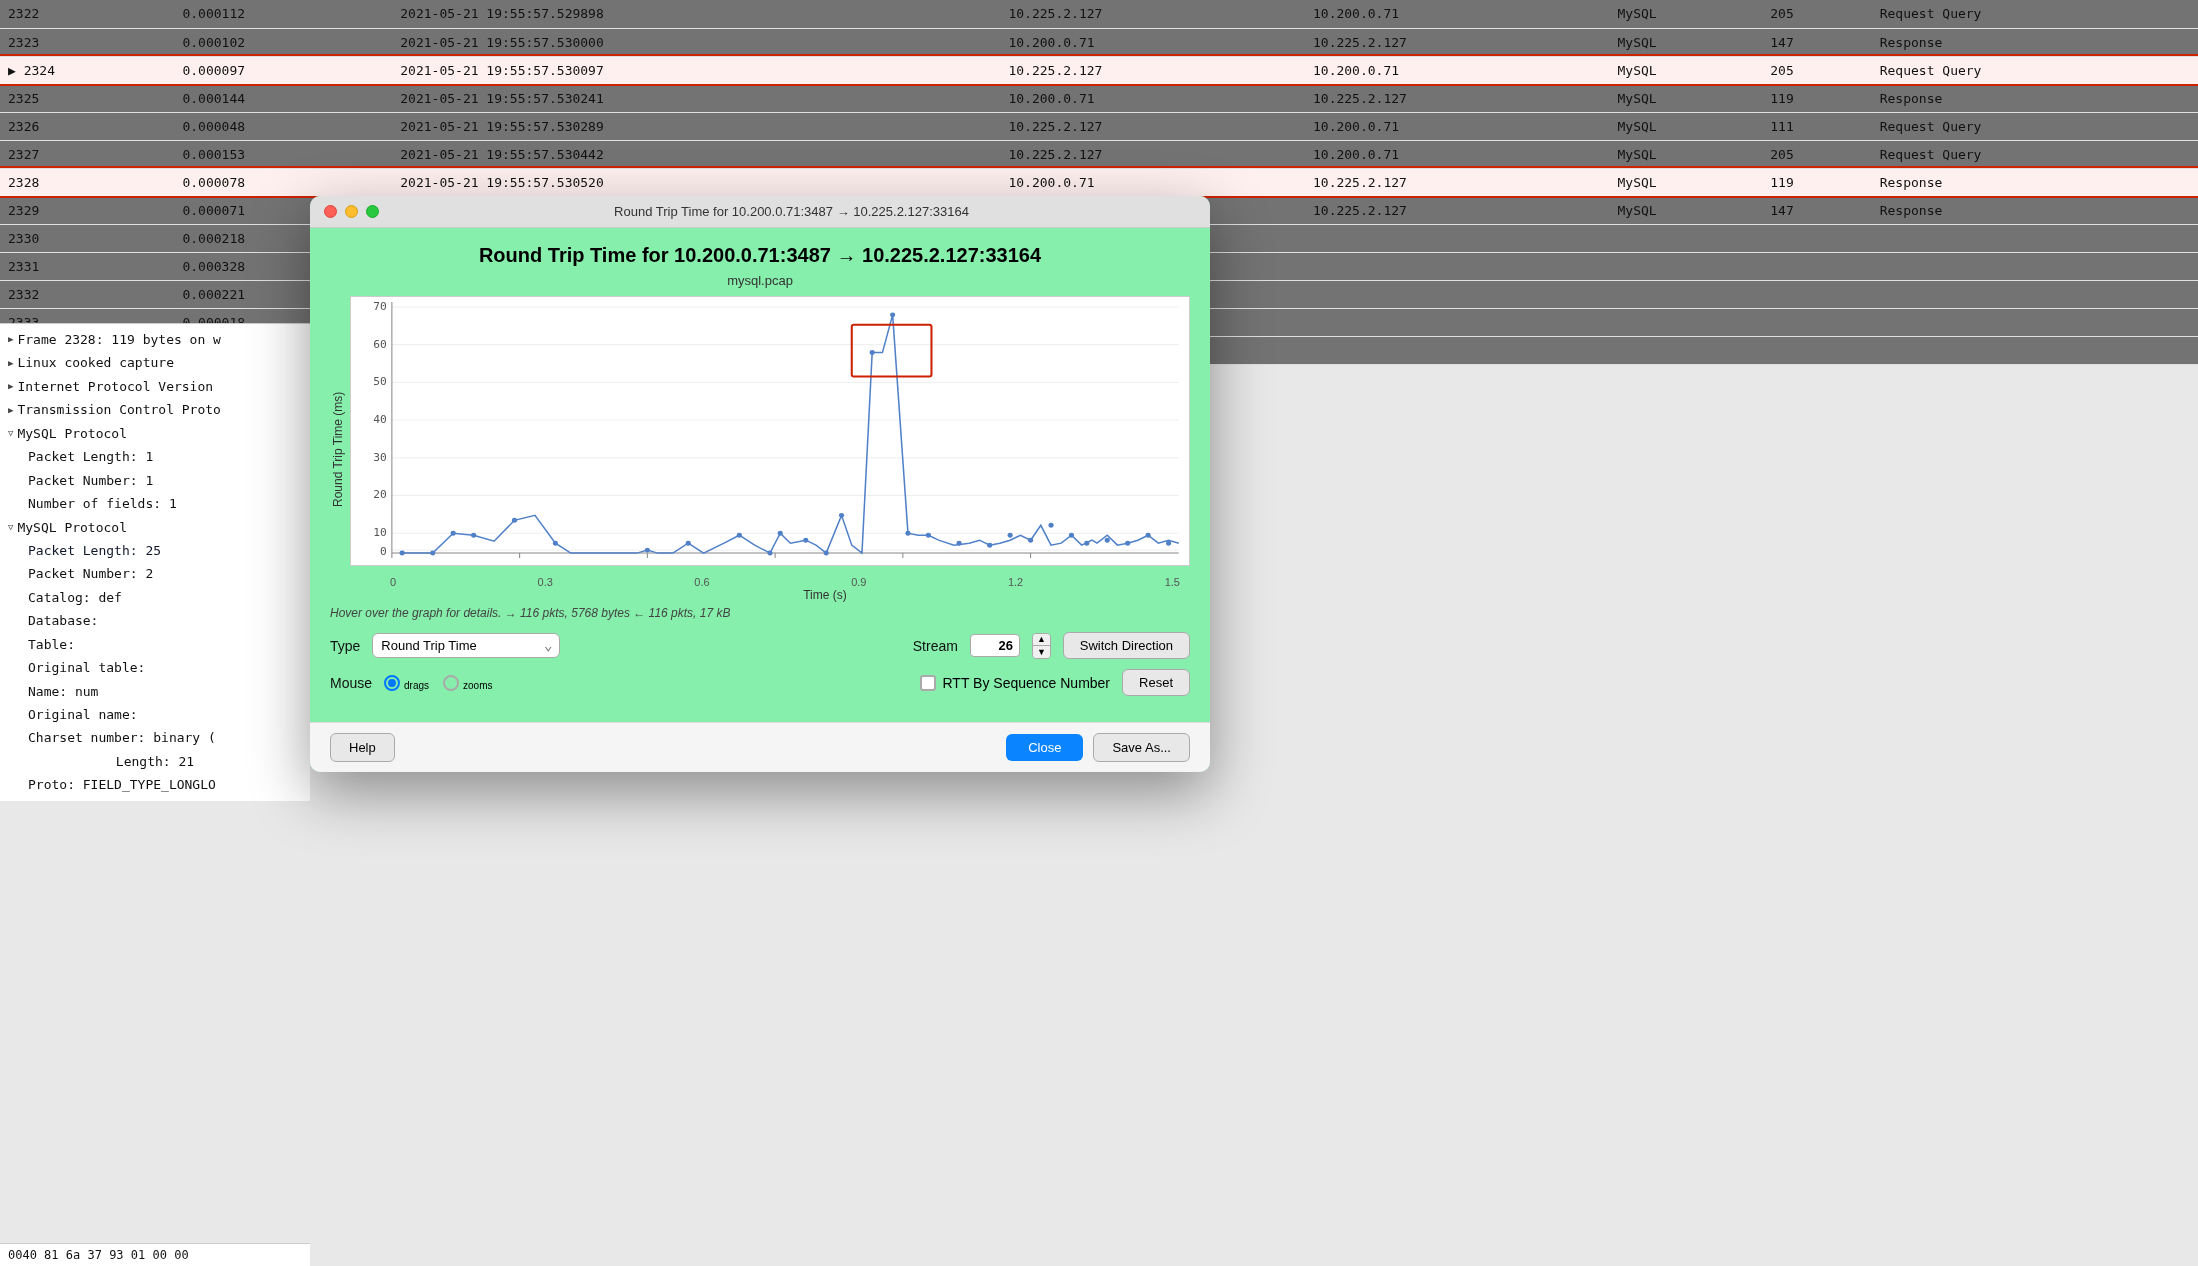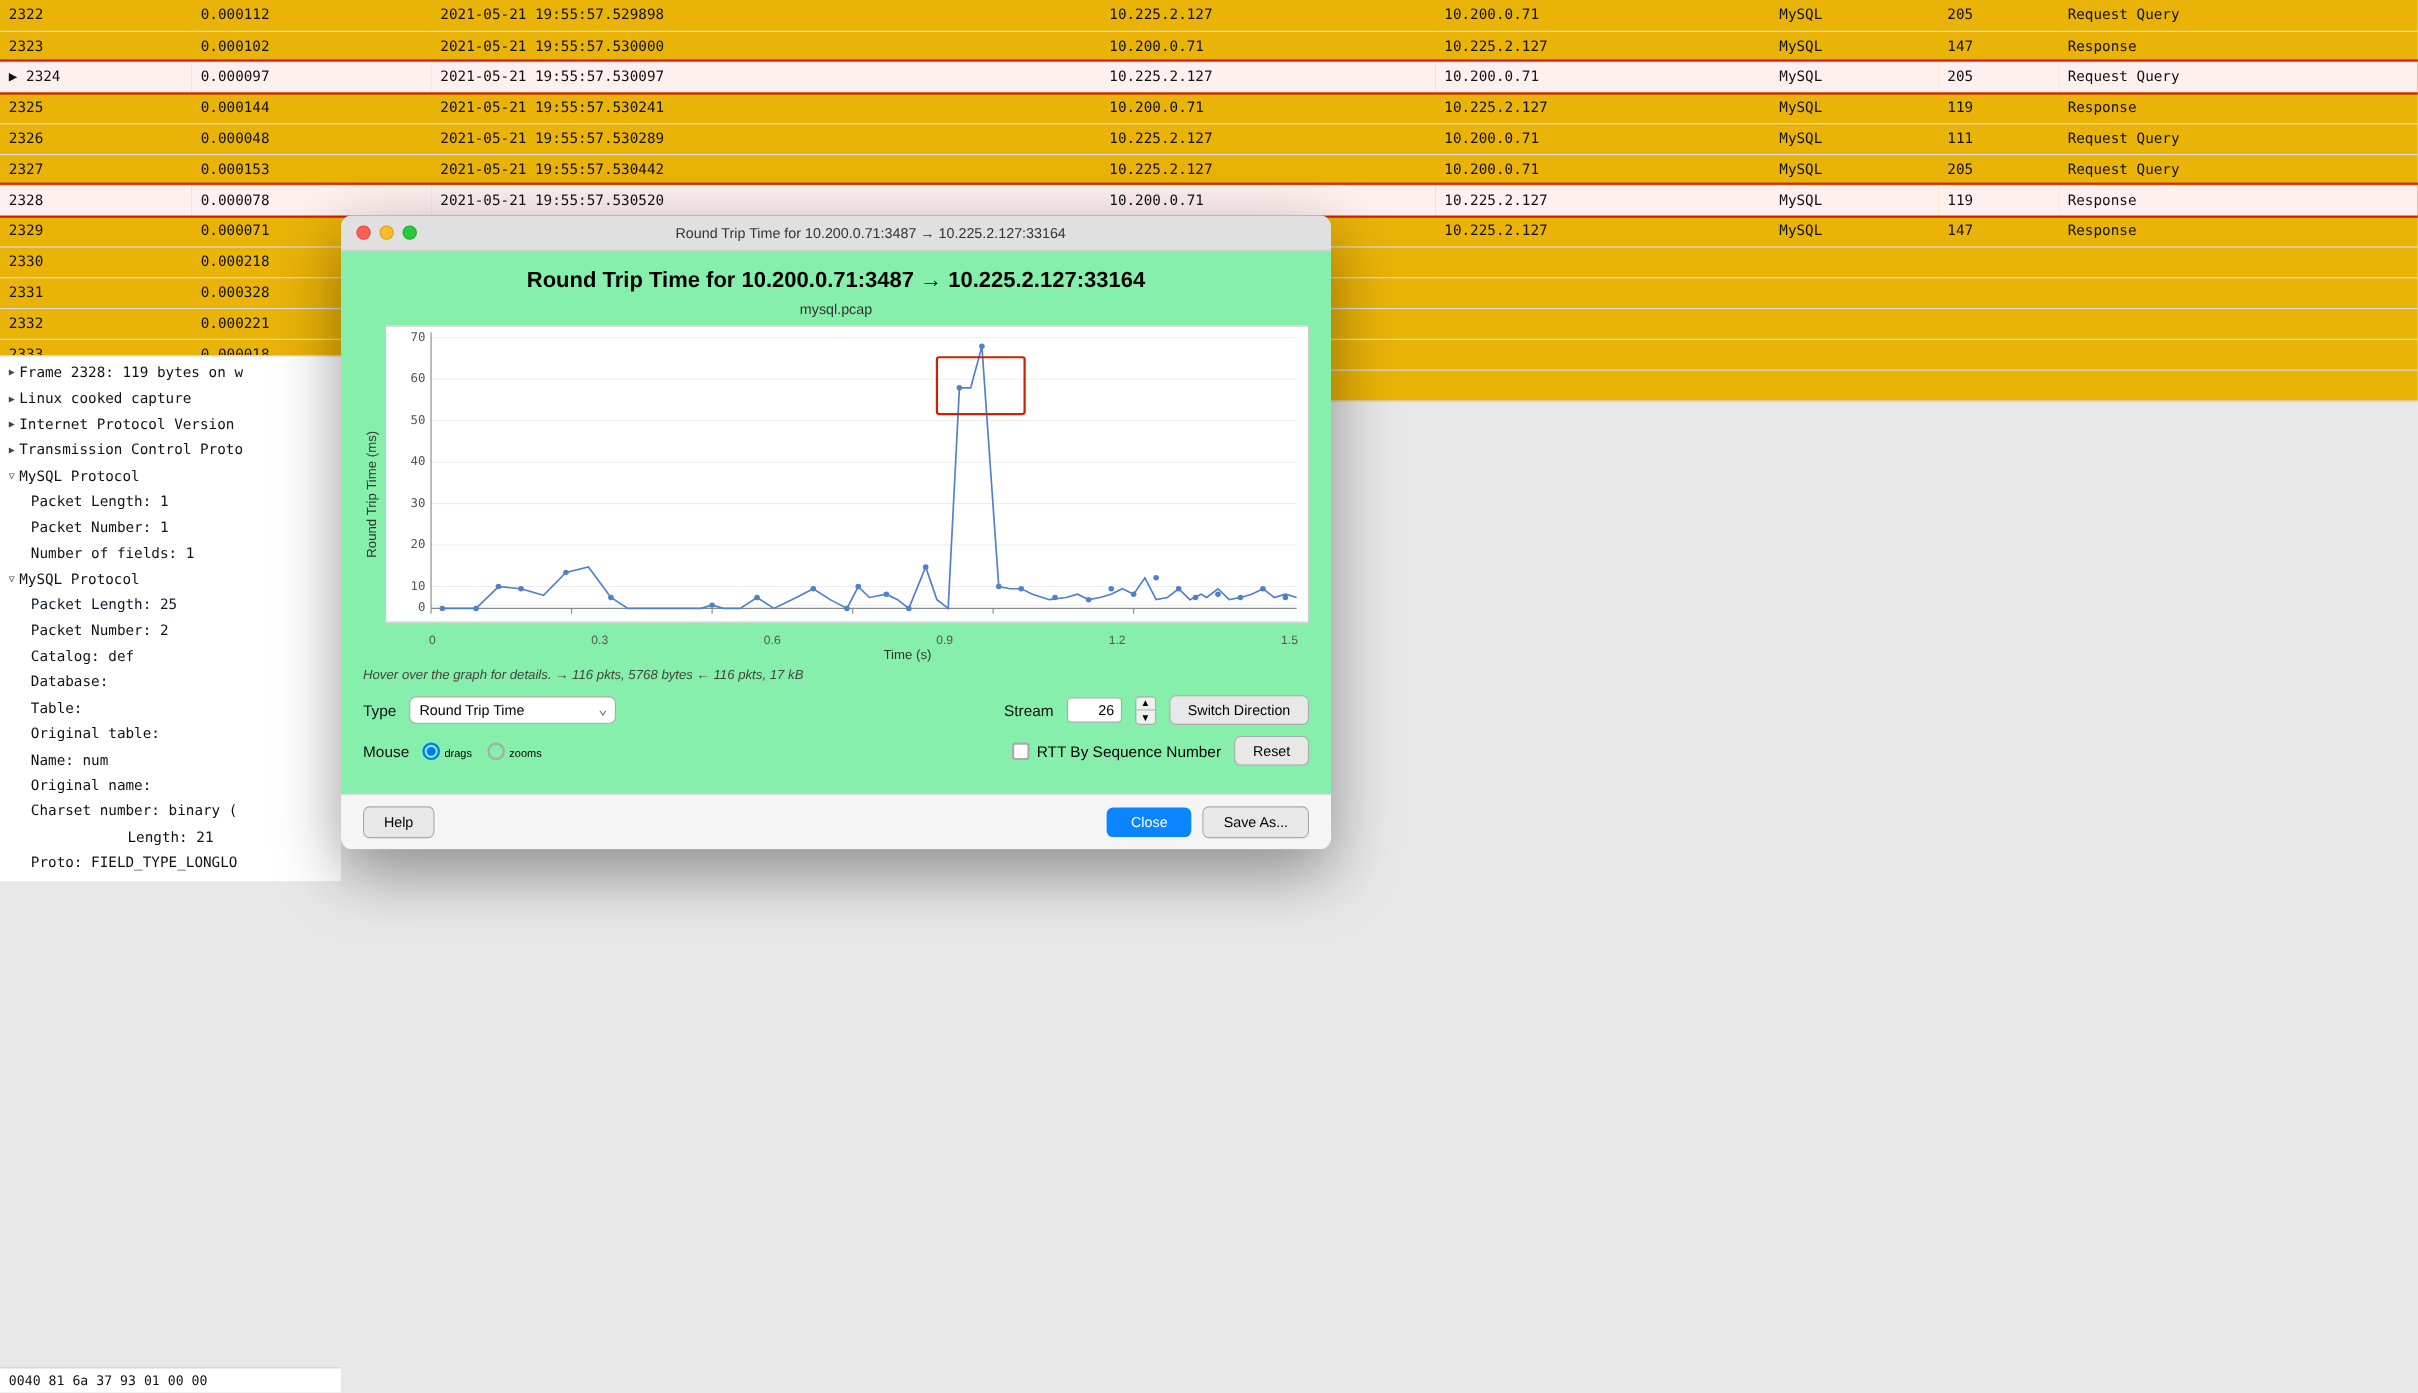--- a/index.html
+++ b/index.html
@@ -11,21 +11,21 @@
       width: 2198px;
       height: 1266px;
       position: relative;
     }
 
     
     .bg-table {
       position: absolute;
       top: 0; left: 0;
       width: 100%;
-      background: #eab308;
+      background: #737373;
     }
 
     .table-area {
       width: 100%;
       border-collapse: collapse;
     }
 
     .table-area tr {
       height: 28px;
       border-bottom: 1px solid #e0e0e0;
@@ -197,20 +197,21 @@
     }
 
     .stream-input {
       width: 50px;
       padding: 3px 6px;
       border: 1px solid #aaa;
       border-radius: 4px;
       font-size: 13px;
       text-align: right;
       font-family: -apple-system, BlinkMacSystemFont, sans-serif;
+      font-weight: bold;
     }
 
     .stepper {
       display: inline-flex;
       flex-direction: column;
       border: 1px solid #aaa;
       border-radius: 4px;
       overflow: hidden;
       height: 26px;
     }

